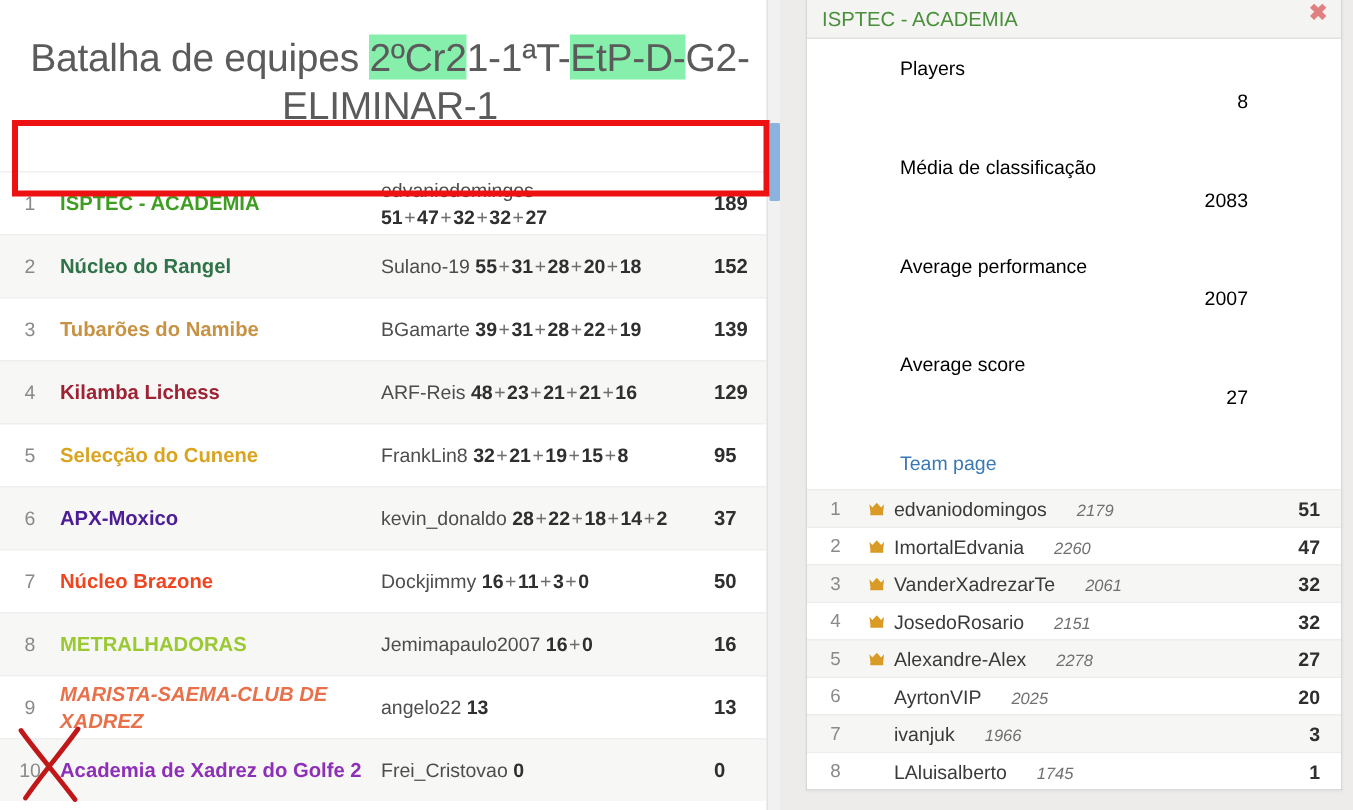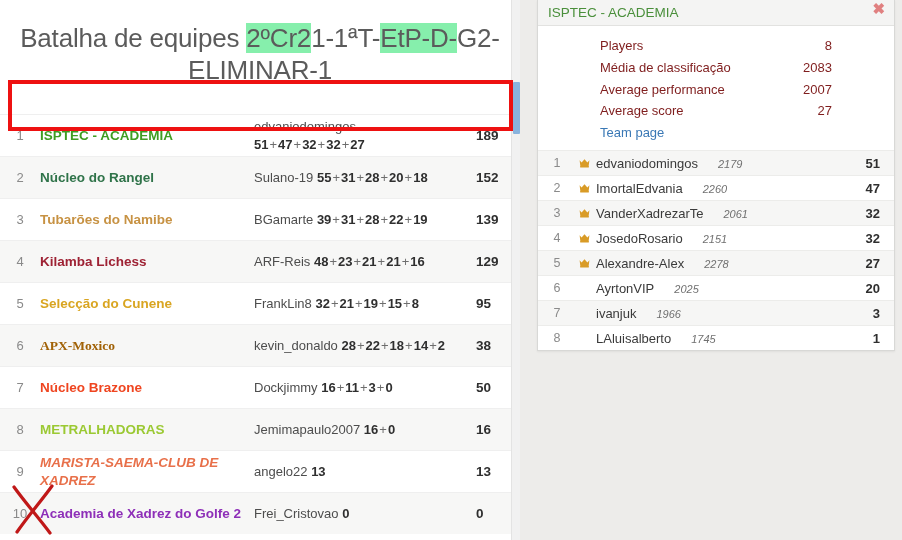--- a/index.html
+++ b/index.html
@@ -175,22 +175,23 @@
   #rp-stats {
     padding: 9px 0 6px 0;
     display: flex;
     flex-direction: column;
     align-items: center;
   }
   .stat-row {
     display: flex;
     width: 232px;
     font-size: 13px;
-    color: #7f1d1d;
+    color: #000000;
     line-height: 1.68;
+    flex-direction: column;
   }
   .stat-label { flex: 1 1 auto; text-align: left; }
   .stat-value { flex: 0 0 44px; text-align: right; }
   #rp-team-page-link {
     width: 232px;
     text-align: left;
     font-size: 13px;
     color: #3a78b5;
     line-height: 1.68;
     text-decoration: none;
@@ -277,23 +278,23 @@
         <div class="tr-score">129</div>
       </div>
       <div class="team-row odd">
         <div class="tr-rank">5</div>
         <div class="tr-name" style="color: rgb(217, 165, 33);">Selecção do Cunene</div>
         <div class="tr-players"><span>FrankLin8</span> <b>32</b><span class="plus">+</span><b>21</b><span class="plus">+</span><b>19</b><span class="plus">+</span><b>15</b><span class="plus">+</span><b>8</b></div>
         <div class="tr-score">95</div>
       </div>
       <div class="team-row even">
         <div class="tr-rank">6</div>
-        <div class="tr-name" style="color: #a16207; font-family: Liberation Serif, serif;">APX-Moxico</div>
+        <div class="tr-name" style="color: #4c1d95;">APX-Moxico</div>
         <div class="tr-players"><span>kevin_donaldo</span> <b>28</b><span class="plus">+</span><b>22</b><span class="plus">+</span><b>18</b><span class="plus">+</span><b>14</b><span class="plus">+</span><b>2</b></div>
-        <div class="tr-score">38</div>
+        <div class="tr-score">37</div>
       </div>
       <div class="team-row odd">
         <div class="tr-rank">7</div>
         <div class="tr-name" style="color: rgb(239, 69, 32);">Núcleo Brazone</div>
         <div class="tr-players"><span>Dockjimmy</span> <b>16</b><span class="plus">+</span><b>11</b><span class="plus">+</span><b>3</b><span class="plus">+</span><b>0</b></div>
         <div class="tr-score">50</div>
       </div>
       <div class="team-row even">
         <div class="tr-rank">8</div>
         <div class="tr-name" style="color: rgb(155, 201, 51);">METRALHADORAS</div>

